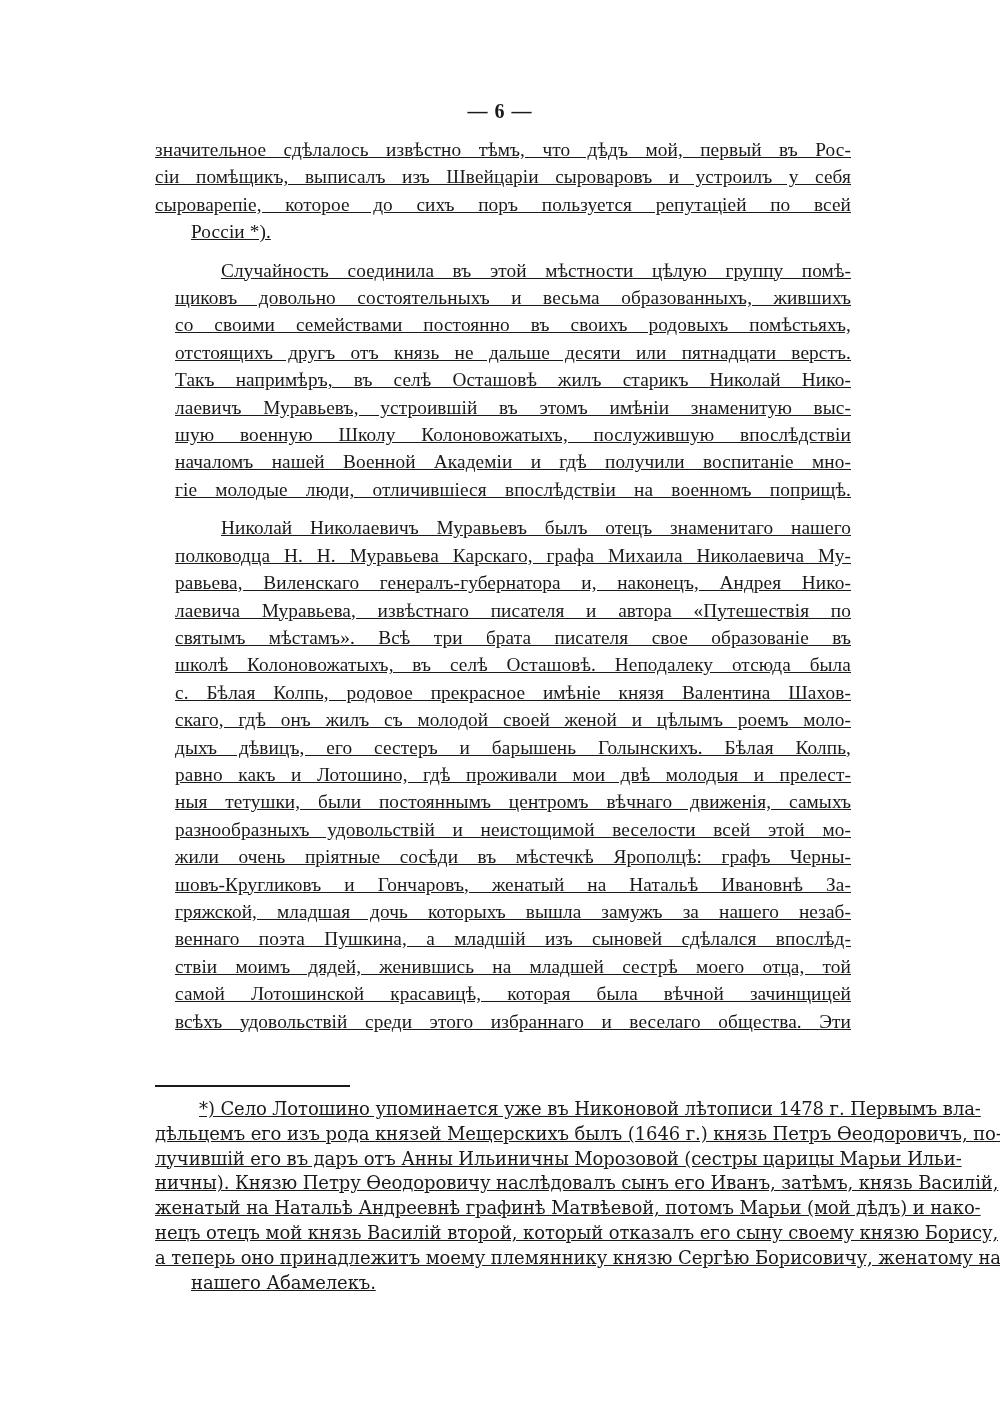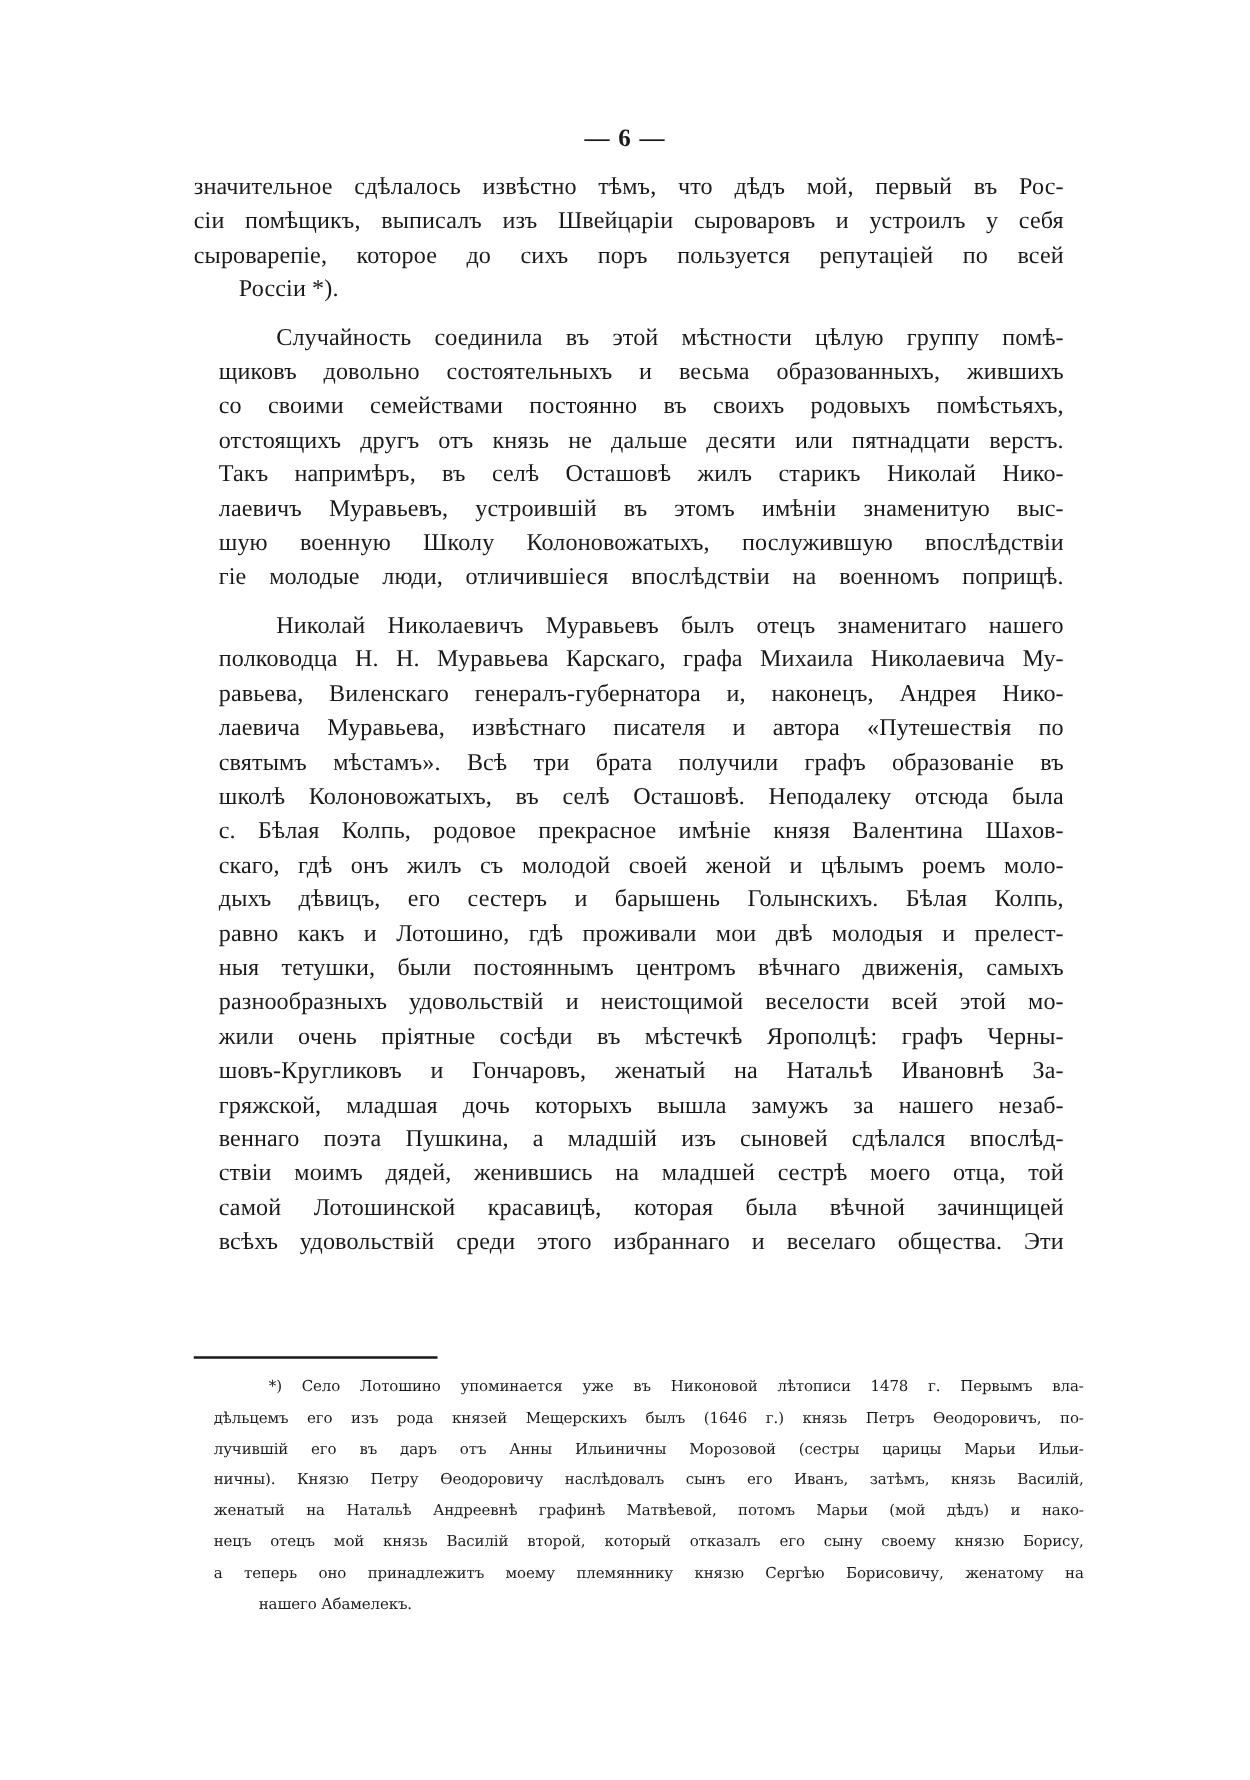--- a/index.html
+++ b/index.html
@@ -50,36 +50,37 @@
     .footnote-rule {
       position: absolute;
       left: 155px;
       top: 1085px;
       width: 195px;
       height: 0;
       border-top: 2px solid #1a1a1a;
     }
     .footnote {
       position: absolute;
-      left: 171px;
+      left: 155px;
       top: 1097px;
       width: 696px;
-      font-size: 12px;
+      font-size: 18px;
       line-height: 24.8px;
       text-align: justify;
       text-indent: 44px;
       font-family: "DejaVu Serif", serif;
       letter-spacing: -0.1px;
     }
     .line {
       display: block;
       text-align: justify;
       text-align-last: justify;
       white-space: nowrap;
       overflow: visible;
+      text-decoration: underline;
     }
     .line.last {
       text-align-last: left;
       margin-left: 36px;
     }
   </style>
 </head>
 <body>
 
 <div class="page">
@@ -94,28 +95,29 @@
       <span class="line last">Россіи *).</span>
     </p>
     <p>
       <span class="line" style="padding-left:46px">Случайность соединила въ этой мѣстности цѣлую группу помѣ-</span>
       <span class="line">щиковъ довольно состоятельныхъ и весьма образованныхъ, жившихъ</span>
       <span class="line">со своими семействами постоянно въ своихъ родовыхъ помѣстьяхъ,</span>
       <span class="line">отстоящихъ другъ отъ князь не дальше десяти или пятнадцати верстъ.</span>
       <span class="line">Такъ напримѣръ, въ селѣ Осташовѣ жилъ старикъ Николай Нико-</span>
       <span class="line">лаевичъ Муравьевъ, устроившій въ этомъ имѣніи знаменитую выс-</span>
       <span class="line">шую военную Школу Колоновожатыхъ, послужившую впослѣдствіи</span>
+      <span class="line">началомъ нашей Военной Академіи и гдѣ получили воспитаніе мно-</span>
       <span class="line">гіе молодые люди, отличившіеся впослѣдствіи на военномъ поприщѣ.</span>
     </p>
     <p>
       <span class="line" style="padding-left:46px">Николай Николаевичъ Муравьевъ былъ отецъ знаменитаго нашего</span>
       <span class="line">полководца Н. Н. Муравьева Карскаго, графа Михаила Николаевича Му-</span>
       <span class="line">равьева, Виленскаго генералъ-губернатора и, наконецъ, Андрея Нико-</span>
       <span class="line">лаевича Муравьева, извѣстнаго писателя и автора «Путешествія по</span>
-      <span class="line">святымъ мѣстамъ». Всѣ три брата получили графъ образованіе въ</span>
+      <span class="line">святымъ мѣстамъ». Всѣ три брата писателя свое образованіе въ</span>
       <span class="line">школѣ Колоновожатыхъ, въ селѣ Осташовѣ. Неподалеку отсюда была</span>
       <span class="line">с. Бѣлая Колпь, родовое прекрасное имѣніе князя Валентина Шахов-</span>
       <span class="line">скаго, гдѣ онъ жилъ съ молодой своей женой и цѣлымъ роемъ моло-</span>
       <span class="line">дыхъ дѣвицъ, его сестеръ и барышень Голынскихъ. Бѣлая Колпь,</span>
       <span class="line">равно какъ и Лотошино, гдѣ проживали мои двѣ молодыя и прелест-</span>
       <span class="line">ныя тетушки, были постояннымъ центромъ вѣчнаго движенія, самыхъ</span>
       <span class="line">разнообразныхъ удовольствій и неистощимой веселости всей этой мо-</span>
       <span class="line">жили очень пріятные сосѣди въ мѣстечкѣ Ярополцѣ: графъ Черны-</span>
       <span class="line">шовъ-Кругликовъ и Гончаровъ, женатый на Натальѣ Ивановнѣ За-</span>
       <span class="line">гряжской, младшая дочь которыхъ вышла замужъ за нашего незаб-</span>

